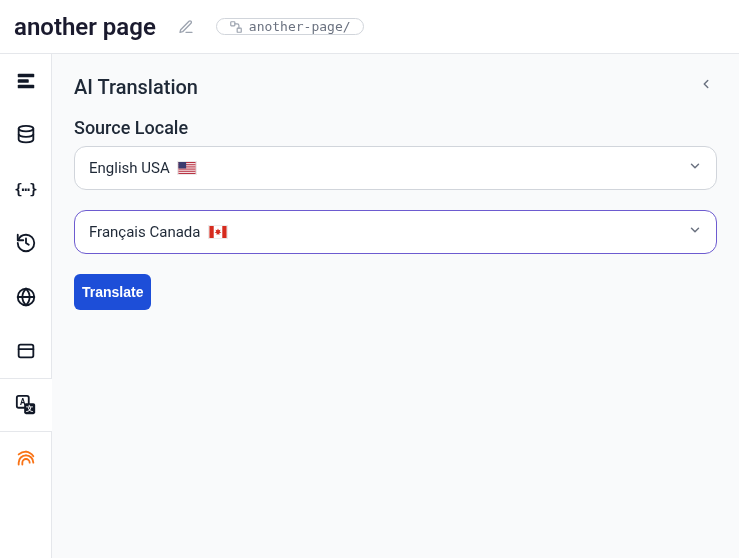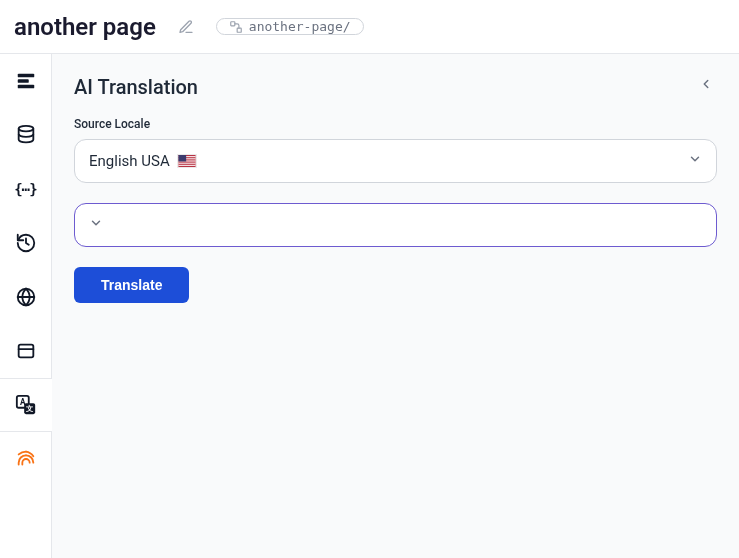--- a/index.html
+++ b/index.html
@@ -99,21 +99,21 @@
       font-weight: 500;
       color: #1f2937;
     }
     .collapse-btn {
       color: #6b7280;
       cursor: pointer;
       padding: 4px;
     }
     .collapse-btn svg { width: 14px; height: 14px; }
     .field-label {
-      font-size: 12px;
+      font-size: 18px;
       font-weight: 500;
       color: #1f2937;
       margin-bottom: 8px;
     }
     .select {
       display: flex;
       align-items: center;
       justify-content: space-between;
       width: 100%;
       background: #fff;
@@ -138,21 +138,21 @@
       margin-left: 4px;
       border: 1px solid rgba(0,0,0,0.08);
     }
     .translate-btn {
       background: #1d4ed8;
       color: #fff;
       font-weight: 600;
       font-size: 14px;
       border: none;
       border-radius: 6px;
-      padding: 10px 27px;
+      padding: 10px 8px;
       cursor: pointer;
     }
   </style>
 </head>
 <body>
 
 <div class="header">
   <span class="page-title">another page</span>
   <span class="edit-icon">
     <svg viewBox="0 0 24 24" fill="none" stroke="currentColor" stroke-width="2" stroke-linecap="round" stroke-linejoin="round">
@@ -264,20 +264,29 @@
         </svg>
       </span>
       <span class="chev">
         <svg viewBox="0 0 24 24" fill="none" stroke="currentColor" stroke-width="2.5" stroke-linecap="round" stroke-linejoin="round">
             <polyline points="6 9 12 15 18 9"></polyline>
           </svg>
       </span>
     </div>
 
     <div class="select active">
+      <span>
+        <span>Français Canada</span>
+        <svg class="flag" viewBox="0 0 20 14">
+          <rect width="20" height="14" fill="#fff"></rect>
+          <rect width="5" height="14" fill="#d52b1e"></rect>
+          <rect x="15" width="5" height="14" fill="#d52b1e"></rect>
+          <path d="M10 3 l1 2 l2 -0.5 l-1 2 l2 1.5 l-2.5 0.3 l0.3 2 L10 9.5 l-1.8 0.8 l0.3 -2 L6 8 l2 -1.5 l-1 -2 l2 0.5 z" fill="#d52b1e"></path>
+        </svg>
+      </span>
       <span class="chev">
         <svg viewBox="0 0 24 24" fill="none" stroke="currentColor" stroke-width="2.5" stroke-linecap="round" stroke-linejoin="round">
             <polyline points="6 9 12 15 18 9"></polyline>
           </svg>
       </span>
     </div>
 
     <button class="translate-btn">Translate</button>
   </div>
 </div>

